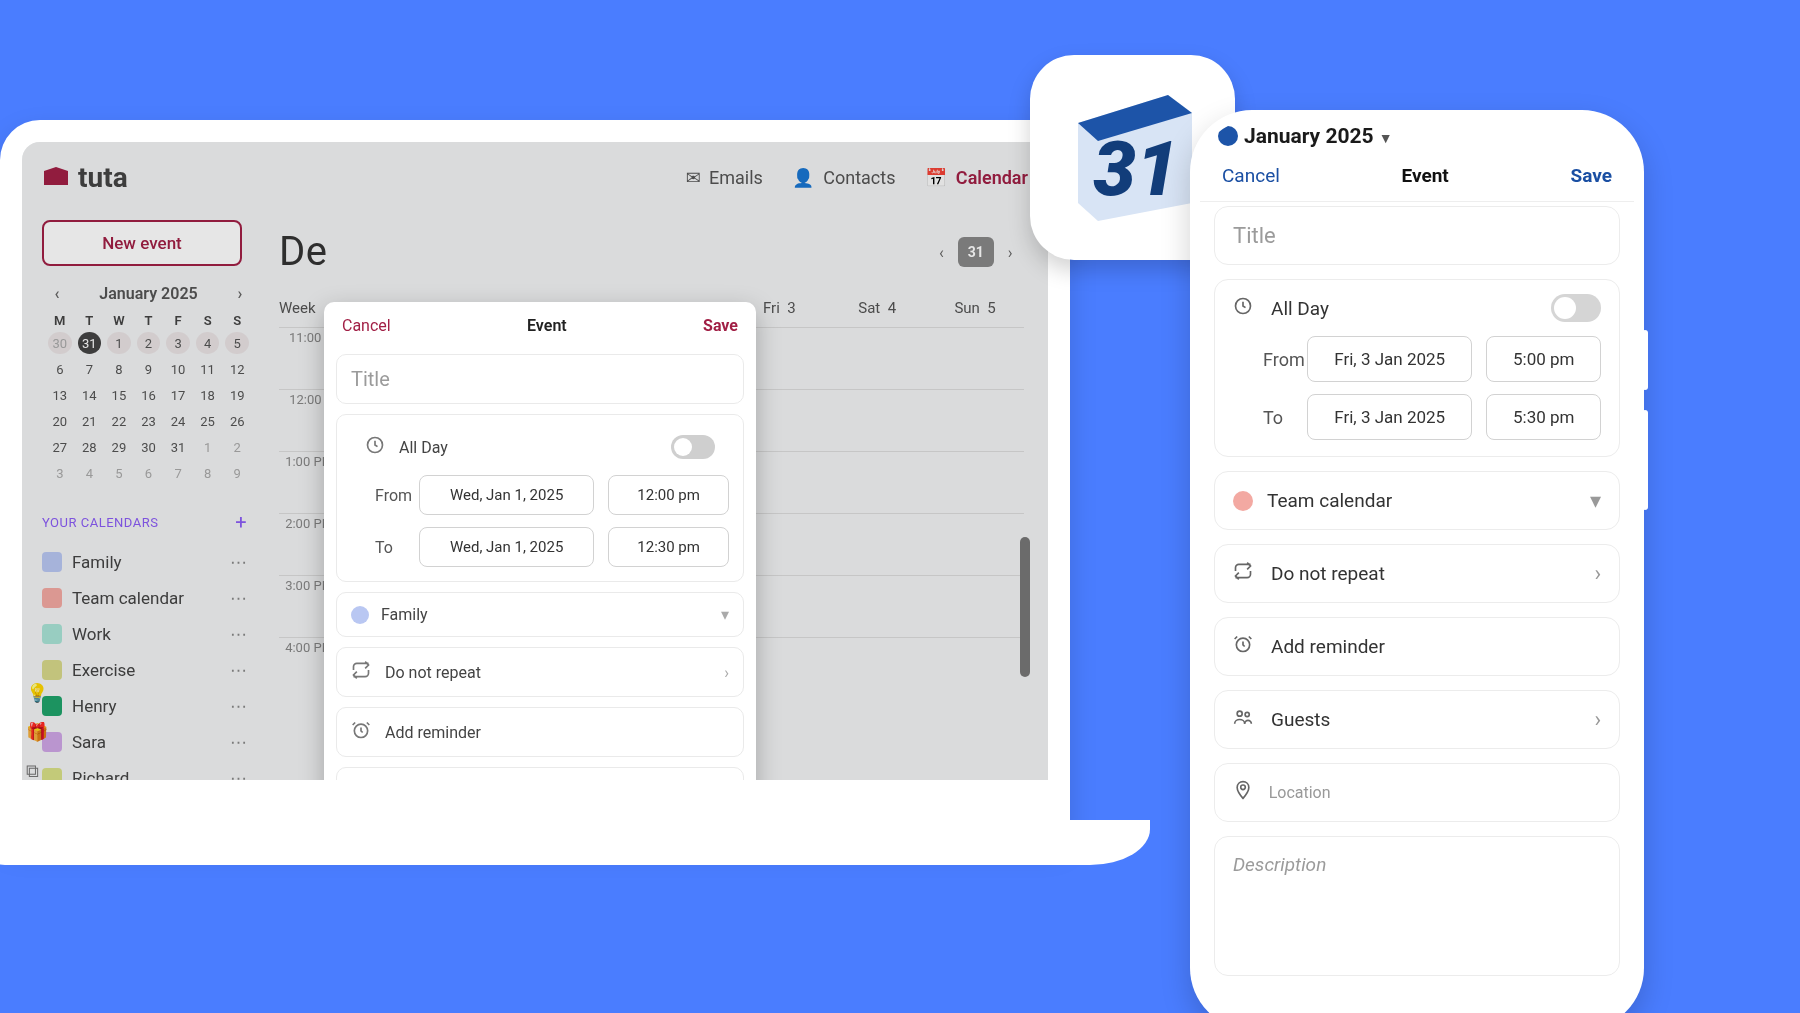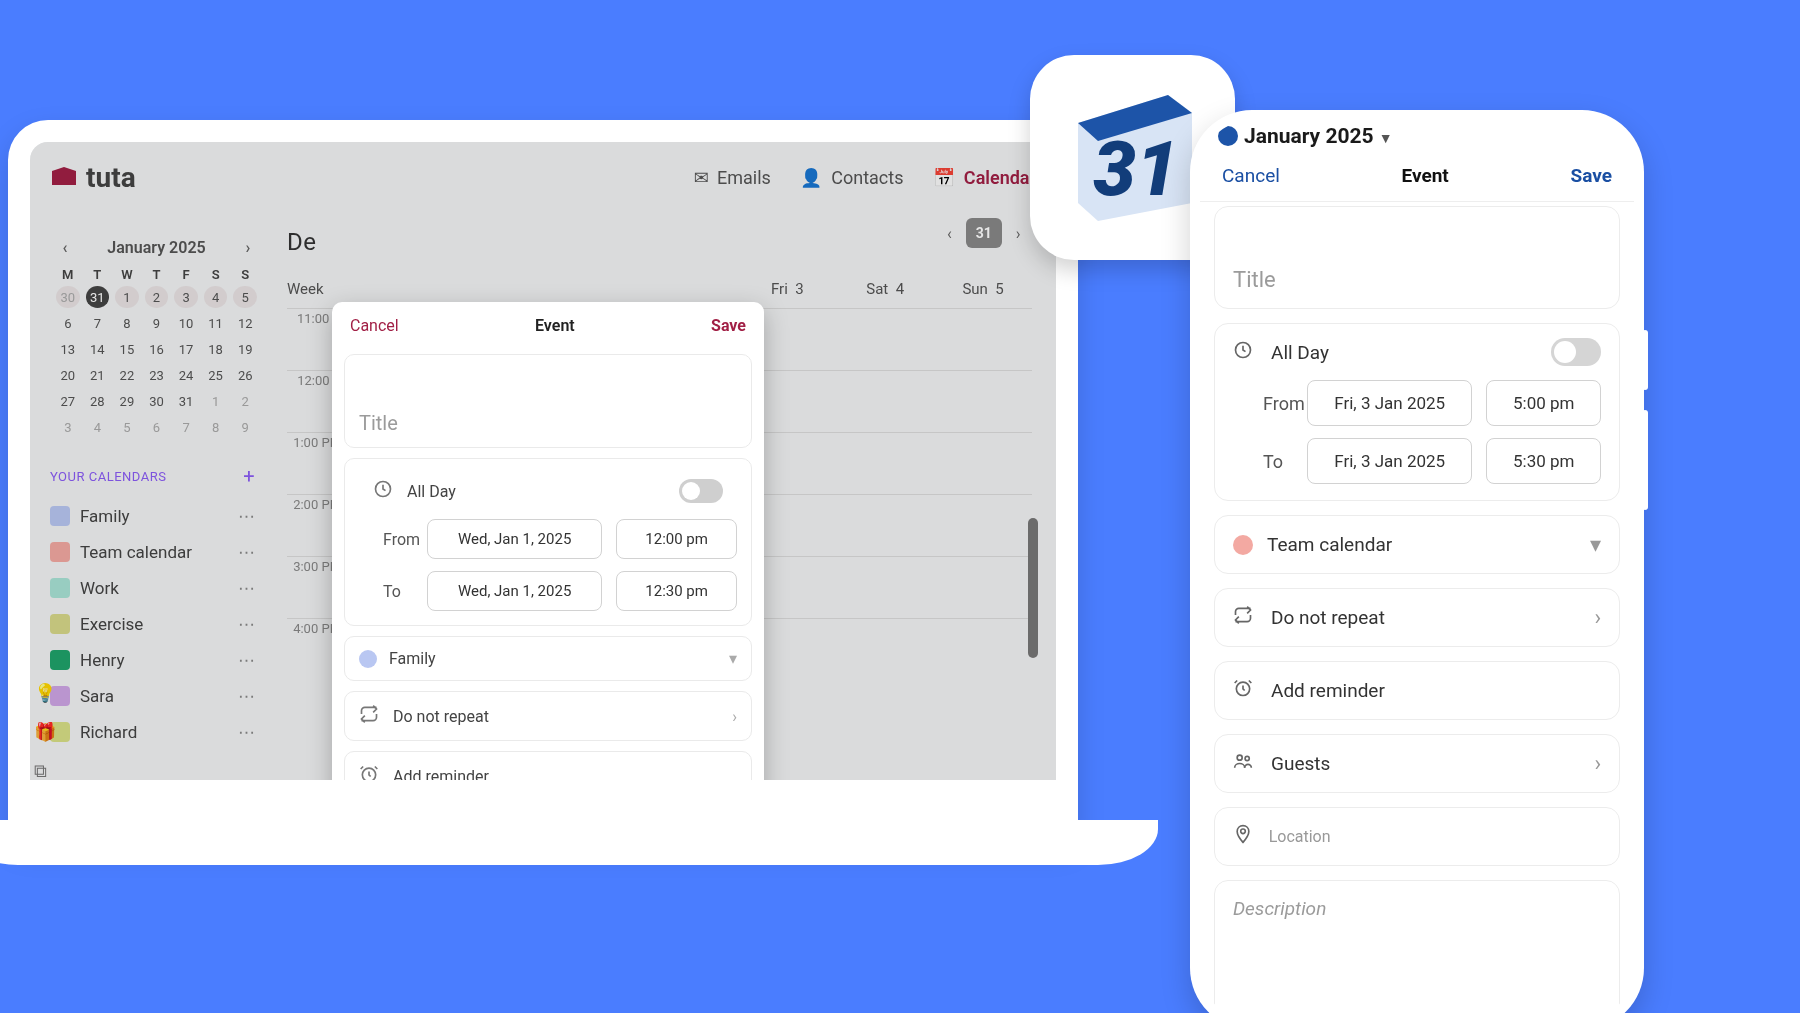--- a/index.html
+++ b/index.html
@@ -1,19 +1,19 @@
 <!DOCTYPE html>
 <html><head>
 <meta charset="utf-8">
 <style>
 * { box-sizing: border-box; margin: 0; padding: 0; font-family: -apple-system, BlinkMacSystemFont, "Segoe UI", Roboto, sans-serif; }
 body { width: 1800px; height: 1013px; background: #4a7dff; position: relative; overflow: hidden; }
 
 
-.laptop { position: absolute; left: 8px; top: 120px; width: 1100px; }
+.laptop { position: absolute; left: 0; top: 120px; width: 1100px; }
 .laptop-frame { position: relative; width: 1070px; height: 720px; border: 22px solid #fff; border-bottom-width: 60px; border-top-left-radius: 40px; border-top-right-radius: 40px; border-bottom-left-radius: 18px; border-bottom-right-radius: 18px; background: #e9ecef; overflow: hidden; box-shadow: 0 12px 28px rgba(0,0,0,.15); }
 .laptop-base { position: absolute; left: -50px; right: -50px; bottom: -25px; height: 45px; background: #fff; border-radius: 0 0 60px 60px / 0 0 36px 36px; }
 
 
 .app { position: absolute; inset: 0; background: #f2f3f4; filter: brightness(.9); color: #333; }
 .app .topbar { display: flex; align-items: center; height: 70px; padding: 0 20px; justify-content: space-between; }
 .app .brand { display: flex; align-items: center; gap: 8px; font-weight: 700; font-size: 28px; color: #444; }
 .app .brand svg { display: block; }
 .app .nav { display: flex; gap: 30px; font-size: 18px; color: #555; }
 .app .nav-item { display: flex; align-items: center; gap: 8px; }
@@ -30,21 +30,21 @@
 .app .mini-cal td.in { background: #e9e3e4; }
 .app .mini-cal td.today { background: #444; color: #fff; }
 .app .mini-cal td.mute { color: #aaa; }
 .app .your-cals { margin-top: 22px; font-size: 13px; letter-spacing: .5px; color: #8b5cf6; display: flex; justify-content: space-between; align-items: center; padding-right: 8px; }
 .app .cal-list { margin-top: 10px; }
 .app .cal-item { display: flex; align-items: center; gap: 10px; padding: 8px 0; font-size: 17px; color: #444; }
 .app .cal-item .sw { width: 20px; height: 20px; border-radius: 4px; }
 .app .cal-item .dots { margin-left: auto; color: #888; letter-spacing: 2px; padding-right: 6px; }
 .app .left-icons { position: absolute; left: 4px; top: 540px; display: flex; flex-direction: column; gap: 18px; color: #777; font-size: 18px; }
 .app .main { flex: 1; padding: 16px 24px 0 12px; }
-.app .month-title { font-size: 24px; color: #333; letter-spacing: .5px; }
+.app .month-title { font-size: 40px; color: #333; letter-spacing: .5px; }
 .app .week-ctrl { display: flex; align-items: center; gap: 14px; margin-top: -38px; margin-left: 660px; color: #666; }
 .app .week-ctrl .today-pill { width: 36px; height: 30px; border-radius: 6px; background: #888; color: #fff; display: flex; align-items: center; justify-content: center; font-size: 14px; font-weight: 700; }
 .app .week-head { display: flex; margin-top: 32px; font-size: 15px; color: #555; }
 .app .week-head .hcol { width: 60px; }
 .app .week-head .dcol { flex: 1; text-align: center; }
 .app .grid { position: relative; margin-top: 10px; }
 .app .hour { display: flex; height: 62px; border-top: 1px solid #dcdcdc; font-size: 13px; color: #888; }
 .app .hour .tl { width: 60px; padding: 2px 6px 0 0; text-align: right; }
 .app .grid .vscroll { position: absolute; right: -6px; top: 30px; bottom: 0; width: 10px; }
 .app .grid .vscroll .thumb { width: 10px; height: 140px; background: #777; border-radius: 5px; margin-top: 180px; }
@@ -53,21 +53,21 @@
 .modal { position: absolute; left: 302px; top: 160px; width: 432px; height: 648px; background: #fff; border-radius: 10px; box-shadow: 0 8px 24px rgba(0,0,0,.25); padding: 0; overflow: hidden; }
 .modal .mhead { display: flex; align-items: center; justify-content: space-between; height: 46px; padding: 0 18px; font-size: 16px; }
 .modal .mhead .cancel { color: #a11f45; }
 .modal .mhead .save { color: #a11f45; font-weight: 700; }
 .modal .mhead .title { font-weight: 600; color: #222; }
 .modal .mbody { padding: 6px 12px 0 12px; display: flex; flex-direction: column; gap: 10px; }
 .card { background: #fff; border: 1px solid #eaeaea; border-radius: 10px; padding: 12px 14px; display: flex; align-items: center; gap: 12px; font-size: 16px; color: #444; }
 .card .ic { width: 22px; color: #777; }
 .card .fill { flex: 1; }
 .card .arrow { color: #aaa; }
-.title-card input { border: none; outline: none; font-size: 20px; width: 100%; color: #c2410c; margin-top: 44px; }
+.title-card input { border: none; outline: none; font-size: 20px; width: 100%; color: #c2410c; }
 .title-card input::placeholder { color: #9b9b9b; }
 .allday-card { padding: 10px 14px; }
 .toggle { width: 44px; height: 24px; border-radius: 14px; background: #cfcfcf; position: relative; }
 .toggle .knob { position: absolute; left: 3px; top: 3px; width: 18px; height: 18px; border-radius: 50%; background: #fff; }
 .dt-row { display: flex; align-items: center; gap: 14px; padding: 6px 0; }
 .dt-row .lab { width: 54px; font-size: 16px; color: #555; text-align: left; padding-left: 24px; }
 .dt-row .pill { border: 1px solid #d2d2d2; border-radius: 8px; height: 40px; padding: 0 14px; display: flex; align-items: center; font-size: 15px; color: #333; background: #fff; }
 .dt-row .pill.date { flex: 1.6; justify-content: center; }
 .dt-row .pill.time { flex: 1; justify-content: center; }
 .datetime-card { flex-direction: column; align-items: stretch; gap: 0; padding-top: 10px; padding-bottom: 8px; }
@@ -134,20 +134,21 @@
               <span>Contacts</span>
             </div>
           <div class="nav-item active">
               <span>📅</span>
               <span>Calendar</span>
             </div>
         </div>
       </div>
       <div class="body">
         <div class="sidebar">
+          <button class="new-event">New event</button>
           <div class="mini-nav">
             <span class="chev">‹</span>
             <span>January 2025</span>
             <span class="chev">›</span>
           </div>
           <div class="mini-cal">
             <table>
               <tbody>
                   <tr id="dow-row">
                     <th>M</th>

